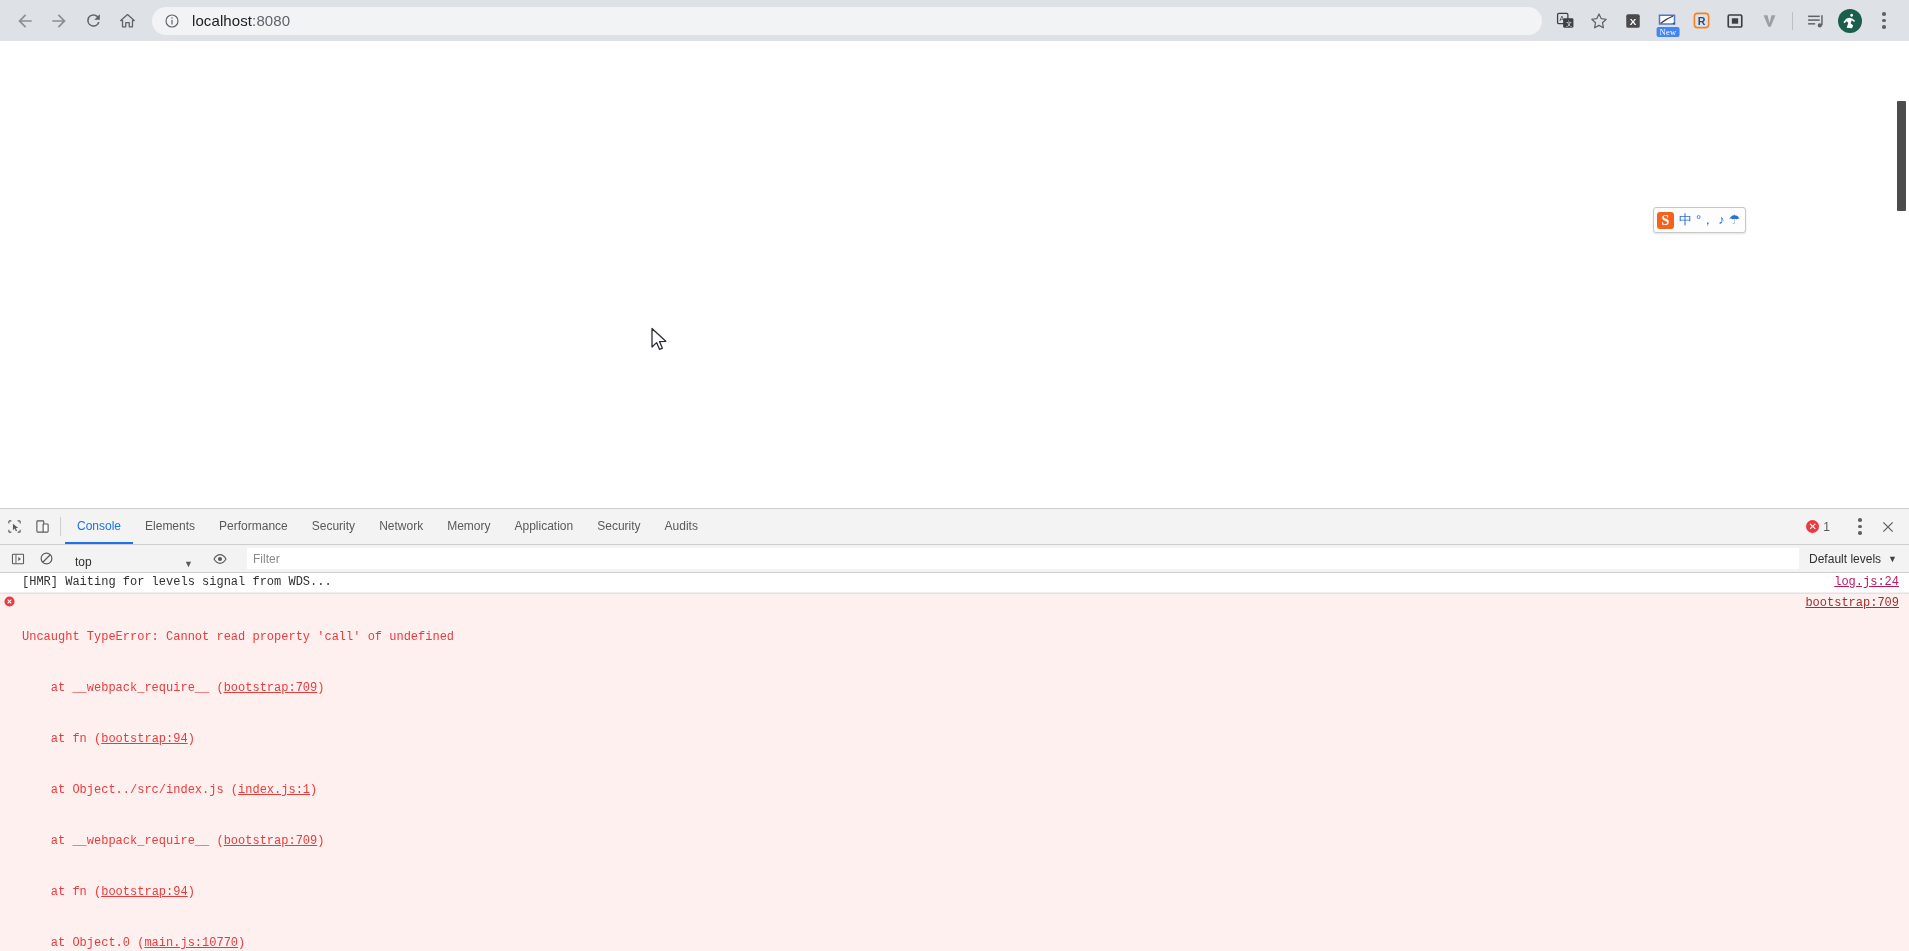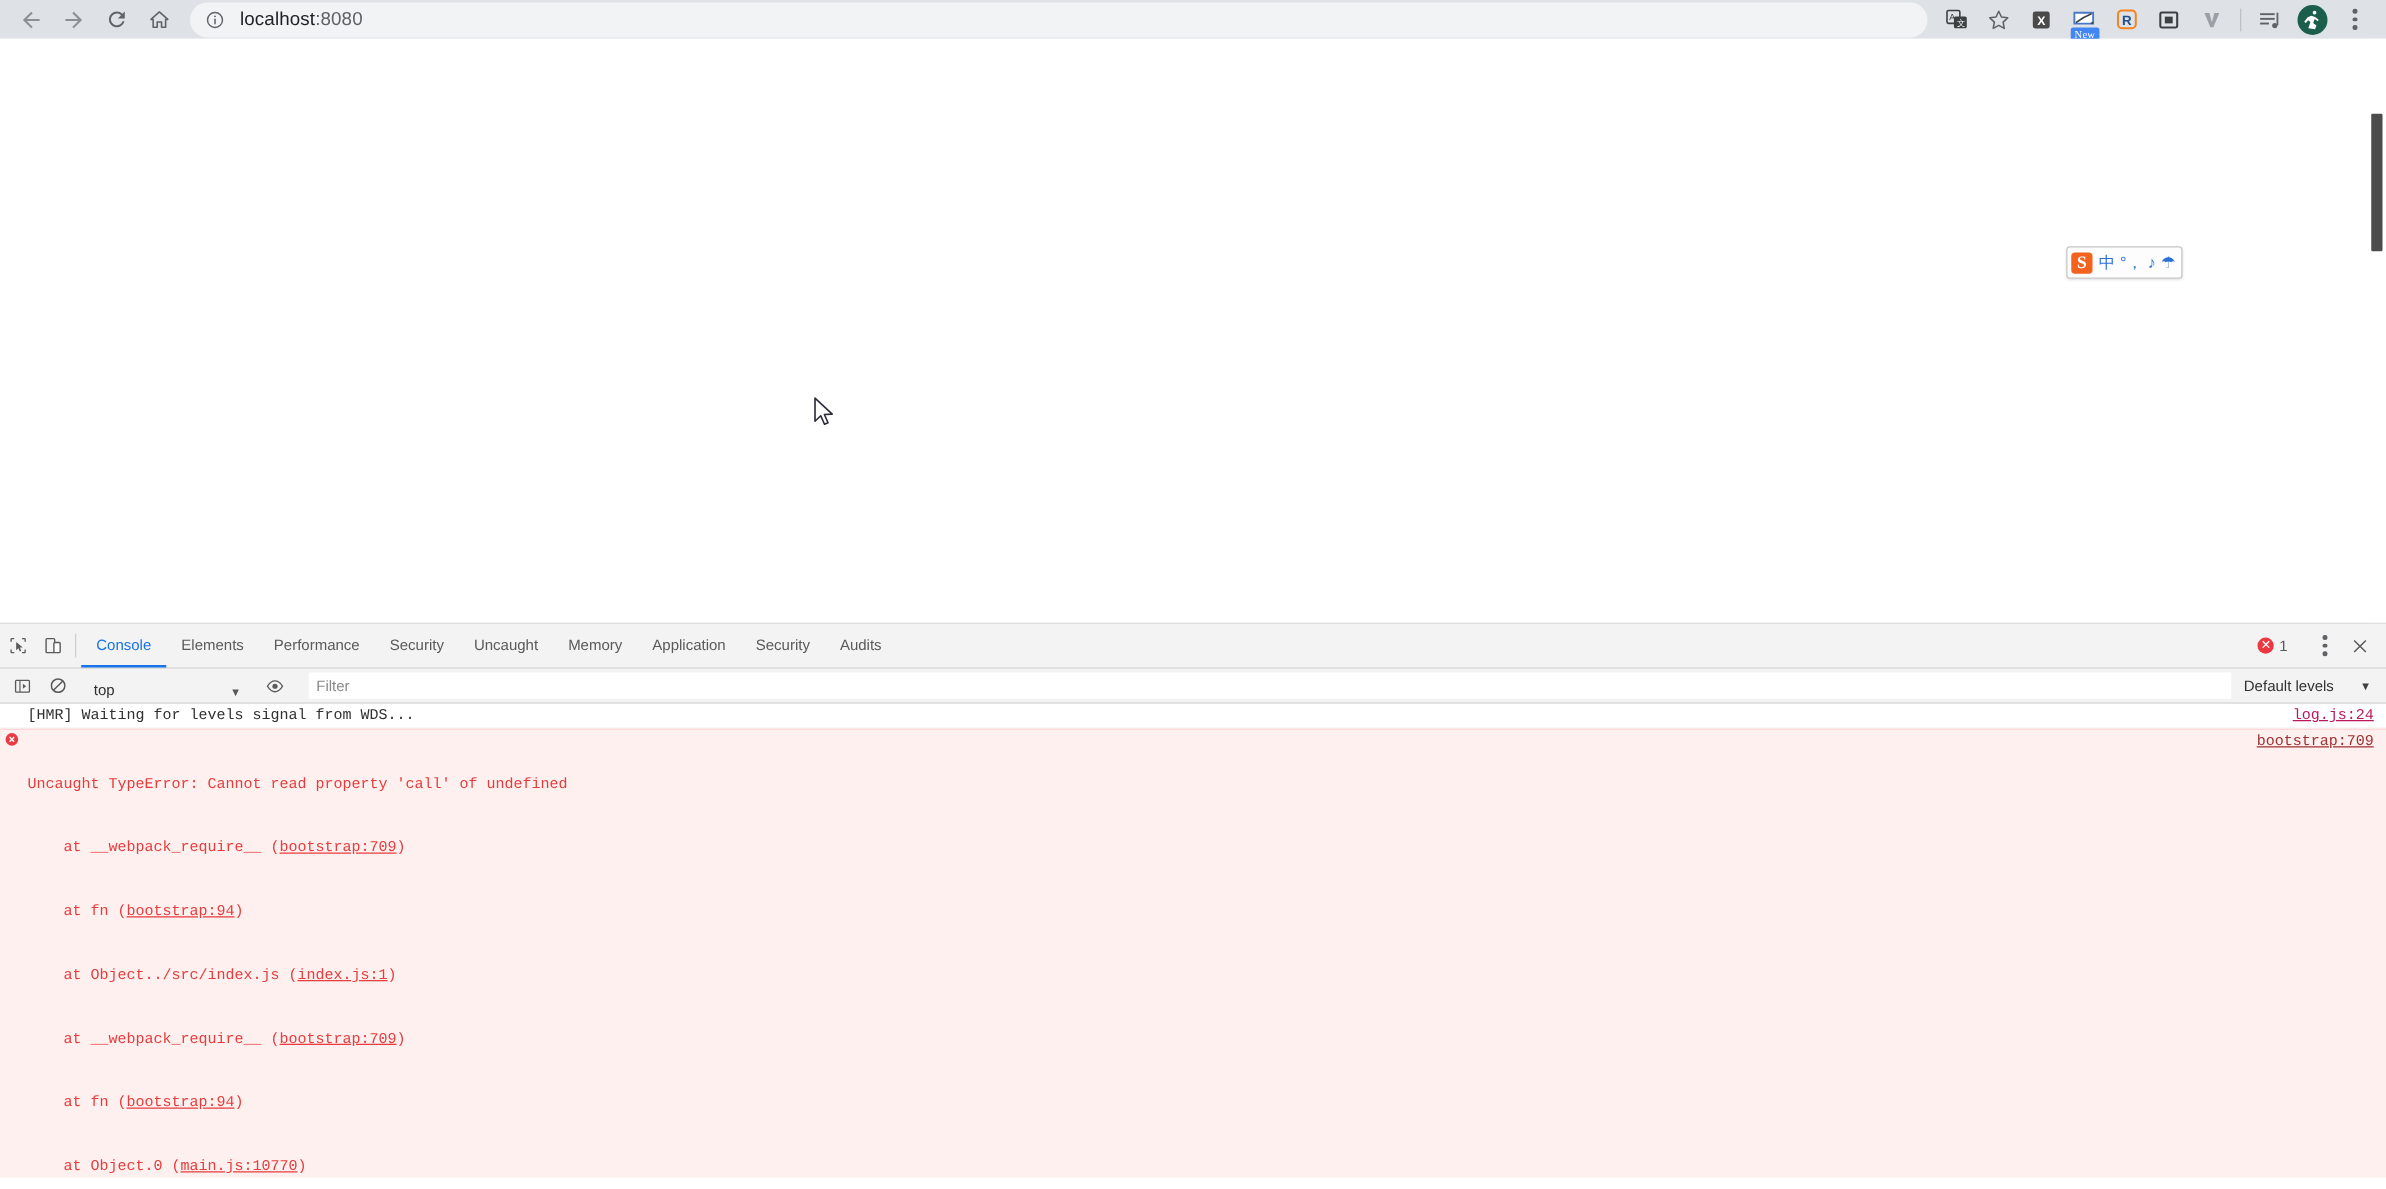--- a/index.html
+++ b/index.html
@@ -10,21 +10,21 @@
   body {
     width: 1909px;
     height: 951px;
     overflow: hidden;
     font-family: "Liberation Sans", sans-serif;
     -webkit-font-smoothing: antialiased;
   }
 
   
   .browser-bar {
-    height: 31px;
+    height: 41px;
     background: #dee1e6;
     display: flex;
     align-items: center;
     padding: 0 8px;
     box-sizing: border-box;
     position: relative;
   }
   .nav-btns { display: flex; align-items: center; gap: 0px; }
   .nav-btn {
     width: 34px; height: 34px;
@@ -277,21 +277,21 @@
     outline: none;
     box-sizing: border-box;
   }
   .filter-input::placeholder { color: #8a8a8a; }
   .levels-select {
     font-size: 12px;
     color: #303030;
     padding: 0 8px 0 6px;
     cursor: pointer;
     white-space: nowrap;
-    display:flex; align-items:center; gap:21px;
+    display:flex; align-items:center; gap:7px;
   }
   .levels-select .caret { font-size: 9px; color:#404040;}
 
   
   .console-body {
     flex: 1;
     overflow: hidden;
     background: #fff;
     font-family: "Liberation Mono", monospace;
     font-size: 12px;
@@ -481,21 +481,21 @@
         <rect x="13" y="8" width="8" height="13" rx="1.3" fill="#ffffff" stroke="#5a5a5a" stroke-width="1.8"></rect>
       </svg>
     </div>
     <div class="dt-vsep"></div>
 
     <div class="dt-tabs">
       <div class="dt-tab active">Console</div>
       <div class="dt-tab">Elements</div>
       <div class="dt-tab">Performance</div>
       <div class="dt-tab">Security</div>
-      <div class="dt-tab">Uncaught</div>
+      <div class="dt-tab">Network</div>
       <div class="dt-tab">Memory</div>
       <div class="dt-tab">Application</div>
       <div class="dt-tab">Security</div>
       <div class="dt-tab">Audits</div>
     </div>
 
     <div class="dt-tabbar-right">
       <div class="err-badge">
         <span class="err-dot">✕</span>
         <span>1</span>

